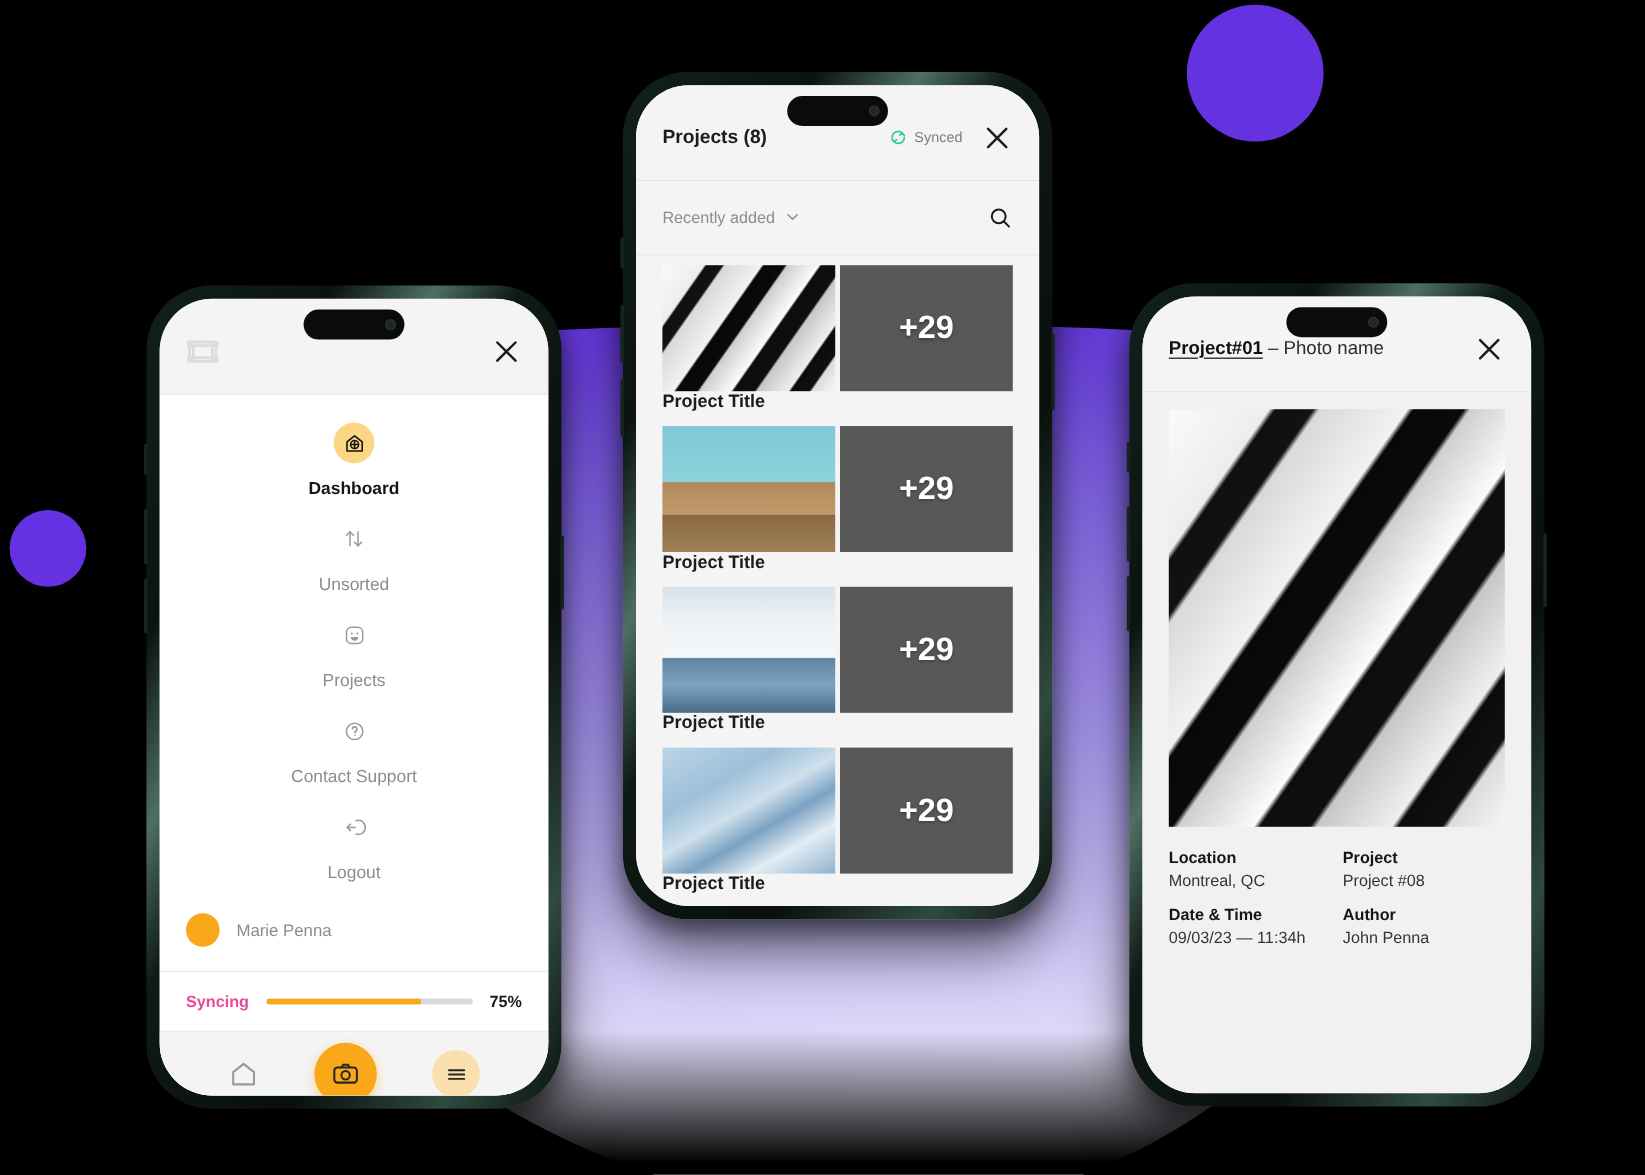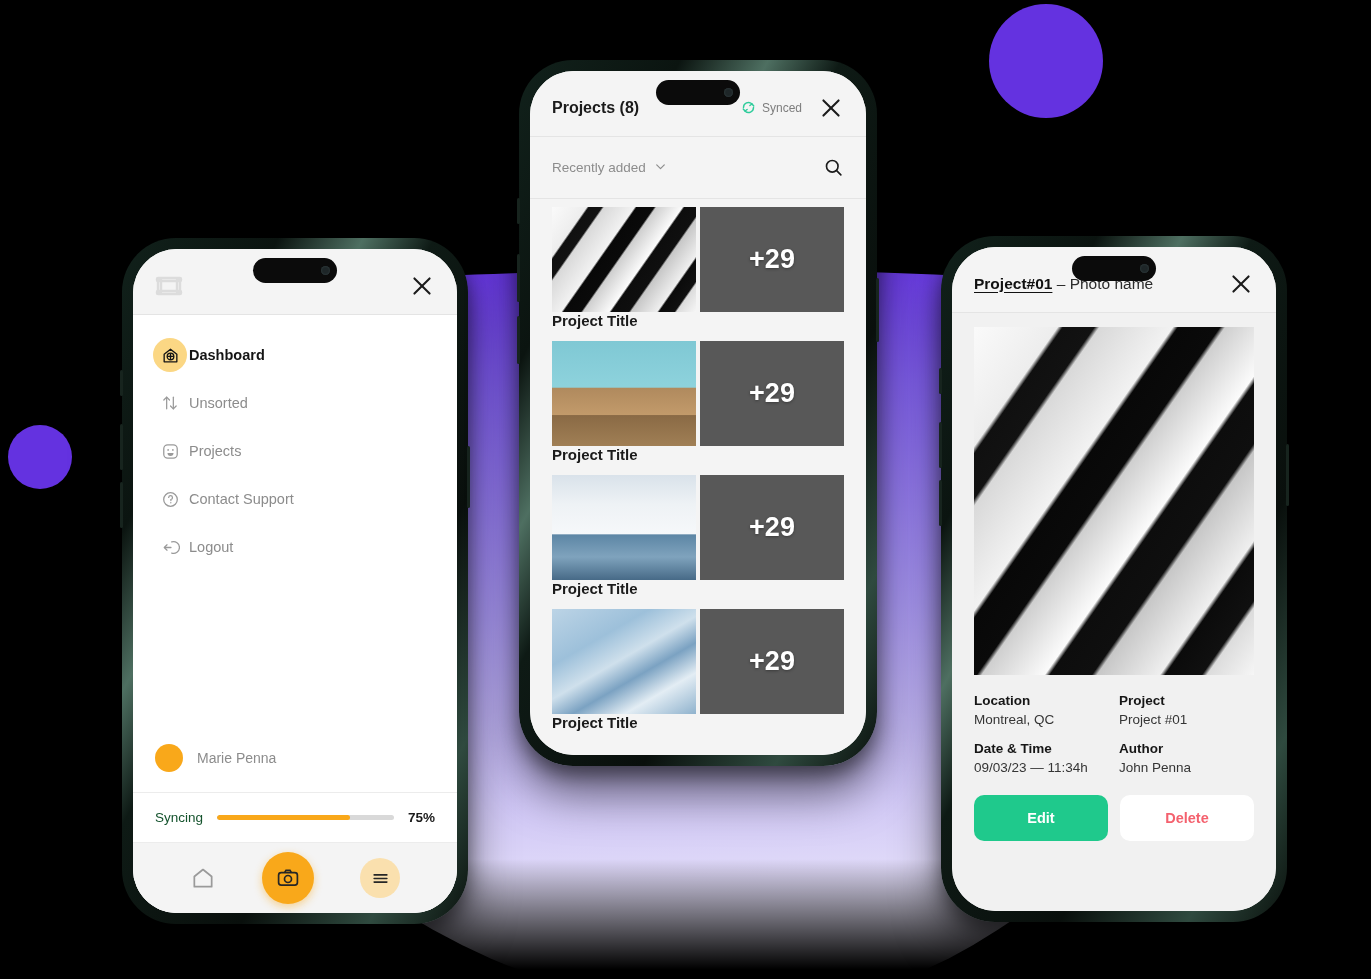--- a/index.html
+++ b/index.html
@@ -62,41 +62,41 @@
     position:absolute; background:#17241e; border-radius:2px;
   }
 
   
   #phone-left   { left:122px; top:238px;  width:346px; height:686px; }
   #phone-mid    { left:519px; top:60px;   width:358px; height:706px; }
   #phone-right  { left:941px; top:236px;  width:346px; height:686px; }
 
   
   .scr-head {
-    flex:0 0 auto; height:66px; background:#f4f4f4;
+    flex:0 0 auto; height:80px; background:#f4f4f4;
     display:flex; align-items:center; padding:0 22px;
     border-bottom:1px solid #e4e4e4; padding-top:8px;
   }
   .x-btn {
     margin-left:auto; width:26px; height:26px;
     display:flex; align-items:center; justify-content:center;
     cursor:pointer; color:#1b1b1b; flex:0 0 auto;
   }
 
   
   .logo-icon { width:28px; height:24px; color:#dcdcdc; }
   .drawer-body { flex:1; background:#fff; display:flex; flex-direction:column; }
   .workspace {
     padding:24px 22px; font-size:14.5px; font-weight:bold; color:#1b1b1b;
     border-bottom:1px solid #eaeaea;
   }
   .nav { padding:16px 0 0 0; }
   .nav-item {
-    display:flex; align-items:center; gap:4px;
-    padding:9px 22px; cursor:pointer;
+    display:flex; align-items:center; gap:16px;
+    padding:9px 22px; cursor:pointer;flex-direction:column;
   }
   .nav-ico { width:30px; height:30px; flex:0 0 30px;
     display:flex; align-items:center; justify-content:center;
     color:#9a9a9a; position:relative; }
   .nav-ico.active { color:#151515; }
   .nav-ico.active::before {
     content:""; position:absolute; inset:-2px; border-radius:50%;
     background:#fbd784; z-index:0;
   }
   .nav-ico svg { position:relative; z-index:1; }
@@ -106,21 +106,21 @@
   .user-row {
     display:flex; align-items:center; gap:14px;
     padding:16px 22px 20px; border-bottom:1px solid #ececec;
   }
   .avatar { width:28px; height:28px; border-radius:50%; background:#F9A81A; flex:0 0 28px; }
   .user-name { font-size:14px; color:#8c8c8c; }
   .sync-row {
     display:flex; align-items:center; gap:14px;
     padding:17px 22px; border-bottom:1px solid #ececec;
   }
-  .sync-lab { font-size:13.5px; font-weight:normal; color:#14532d; }
+  .sync-lab { font-size:13.5px; font-weight:bold; color:#ec4899; }
   .bar { flex:1; height:5px; border-radius:3px; background:#d9d9d9; overflow:hidden; }
   .bar > i { display:block; height:100%; background:#F9A81A; border-radius:3px; }
   .sync-pct { font-size:13.5px; font-weight:bold; color:#1b1b1b; }
   .tabbar {
     height:70px; background:#f4f4f4;
     display:flex; align-items:center; justify-content:space-around; padding:0 34px;
   }
   .tab-home { width:26px; height:26px; color:#9a9a9a; cursor:pointer; }
   .tab-cam {
     width:52px; height:52px; border-radius:50%; background:#F9A81A;
@@ -129,21 +129,21 @@
   }
   .tab-menu {
     width:40px; height:40px; border-radius:50%; background:#fae0ae;
     display:flex; align-items:center; justify-content:center; color:#262626;
     cursor:pointer;
   }
 
   
   .mid-title { font-size:16px; font-weight:bold; color:#1b1b1b; }
   .synced {
-    margin-left:auto; display:flex; align-items:center; gap:6px;
+    margin-left:auto; display:flex; gap:6px;
     font-size:12px; color:#7d7d7d;
   }
   .sync-ico { width:15px; height:15px; color:#2ECC9B; }
   .filter-bar {
     height:62px; flex:0 0 auto; display:flex; align-items:center;
     padding:0 22px; background:#f4f4f4; border-bottom:1px solid #e4e4e4;
   }
   .filter-sel { display:flex; gap:8px; font-size:13.5px; color:#8c8c8c; cursor:pointer; }
   .search-ico { margin-left:auto; width:21px; height:21px; color:#1b1b1b; cursor:pointer; }
   .proj-list { flex:1; overflow:hidden; background:#f4f4f4; padding:8px 22px 0; }
@@ -422,33 +422,29 @@
       <div class="det-body">
         <div class="hero" id="hero-photo" style="background-image: linear-gradient(125deg, rgb(250, 250, 250) 0%, rgb(237, 237, 237) 16%, rgb(16, 16, 16) 17%, rgb(18, 18, 18) 23%, rgb(217, 217, 217) 24%, rgb(242, 242, 242) 38%, rgb(8, 8, 8) 39%, rgb(10, 10, 10) 47%, rgb(207, 207, 207) 48%, rgb(251, 251, 251) 60%, rgb(13, 13, 13) 61%, rgb(15, 15, 15) 69%, rgb(199, 199, 199) 70%, rgb(239, 239, 239) 82%, rgb(11, 11, 11) 83%, rgb(16, 16, 16) 90%, rgb(220, 220, 220) 91%, rgb(246, 246, 246) 100%);"></div>
 
         <div class="meta-grid" id="meta-grid">
             <div>
               <div class="meta-k">Location</div>
               <div class="meta-v">Montreal, QC</div>
             </div>
             <div>
               <div class="meta-k">Project</div>
-              <div class="meta-v">Project #01</div>
+              <div class="meta-v">Project #08</div>
             </div>
             <div>
               <div class="meta-k">Date &amp; Time</div>
               <div class="meta-v">09/03/23 — 11:34h</div>
             </div>
             <div>
               <div class="meta-k">Author</div>
               <div class="meta-v">John Penna</div>
             </div>
           </div>
 
-        <div class="act-row">
-          <button class="btn-edit">Edit</button>
-          <button class="btn-del">Delete</button>
-        </div>
       </div>
     </div>
   </div>
 
 </div>
 
 </body></html>

